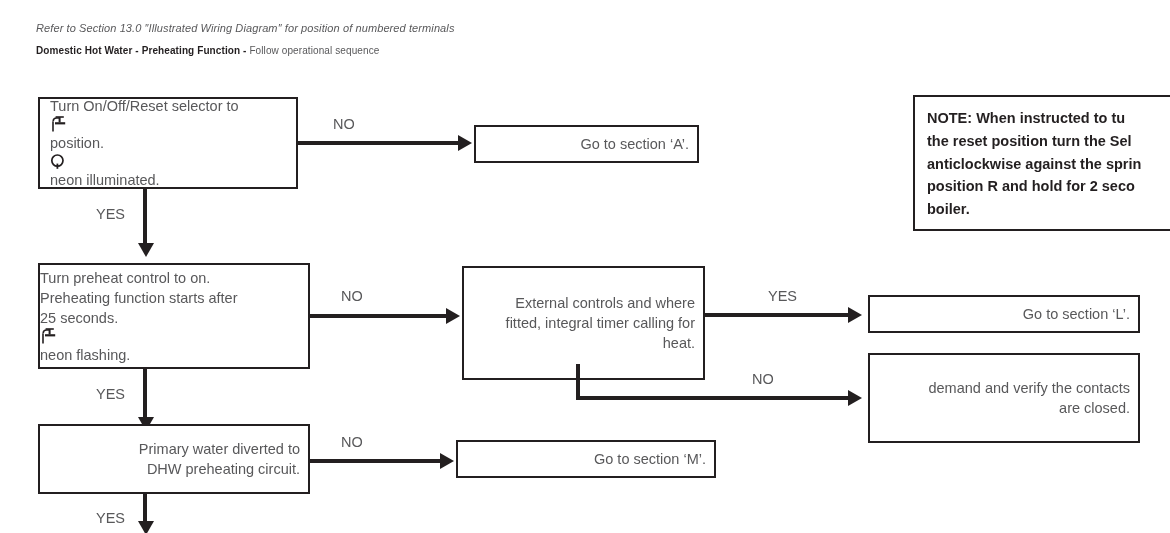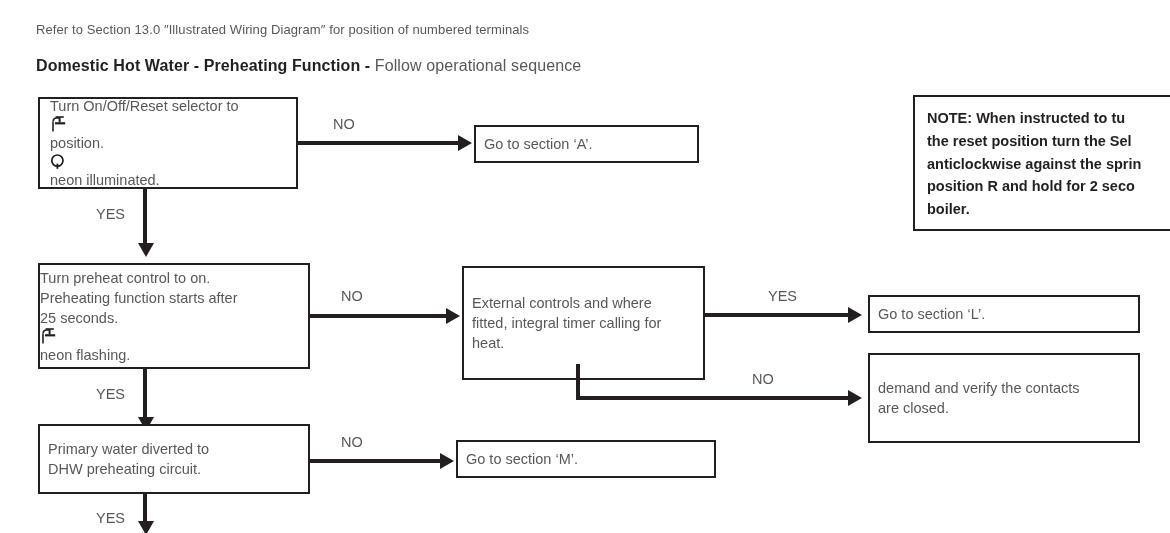--- a/index.html
+++ b/index.html
@@ -6,30 +6,30 @@
   body{
     width:1170px;height:533px;position:relative;overflow:hidden;
     font-family:"Liberation Sans","DejaVu Sans",sans-serif;
     color:#58585a;
     -webkit-font-smoothing:antialiased;
   }
   .canvas{position:absolute;left:0;top:0;width:1170px;height:533px;}
 
   
   .hdr{position:absolute;left:36px;white-space:nowrap;}
-  #hdr-line1{top:22px;font-size:13px;color:#58585a;letter-spacing:.1px;}
-  #hdr-line2{top:57px;font-size:16px;color:#58585a;letter-spacing:.1px;}
+  #hdr-line1{top:22px;font-size:11px;color:#58585a;letter-spacing:.1px;font-style:italic;}
+  #hdr-line2{top:45px;font-size:10px;color:#58585a;letter-spacing:.1px;}
   #hdr-line2 .b{font-weight:bold;color:#231f20;}
 
   
   .box{
     position:absolute;box-sizing:border-box;
     border:2.2px solid #231f20;background:#ffffff;
     display:flex;align-items:center;justify-content:center;
-    text-align:left;font-size:14.5px;line-height:1.38;
+    text-align:right;font-size:14.5px;line-height:1.38;
     color:#58585a;
   }
   .box.left-align{justify-content:flex-start;text-align:left;}
   .box .inner{padding:0 8px;width:100%;}
   .box.note{
     border-width:2px;color:#231f20;font-weight:bold;
     font-size:14.5px;line-height:1.58;
     justify-content:flex-start;text-align:left;
   }
   .box.note .inner{padding:8px 10px 6px 12px;}

